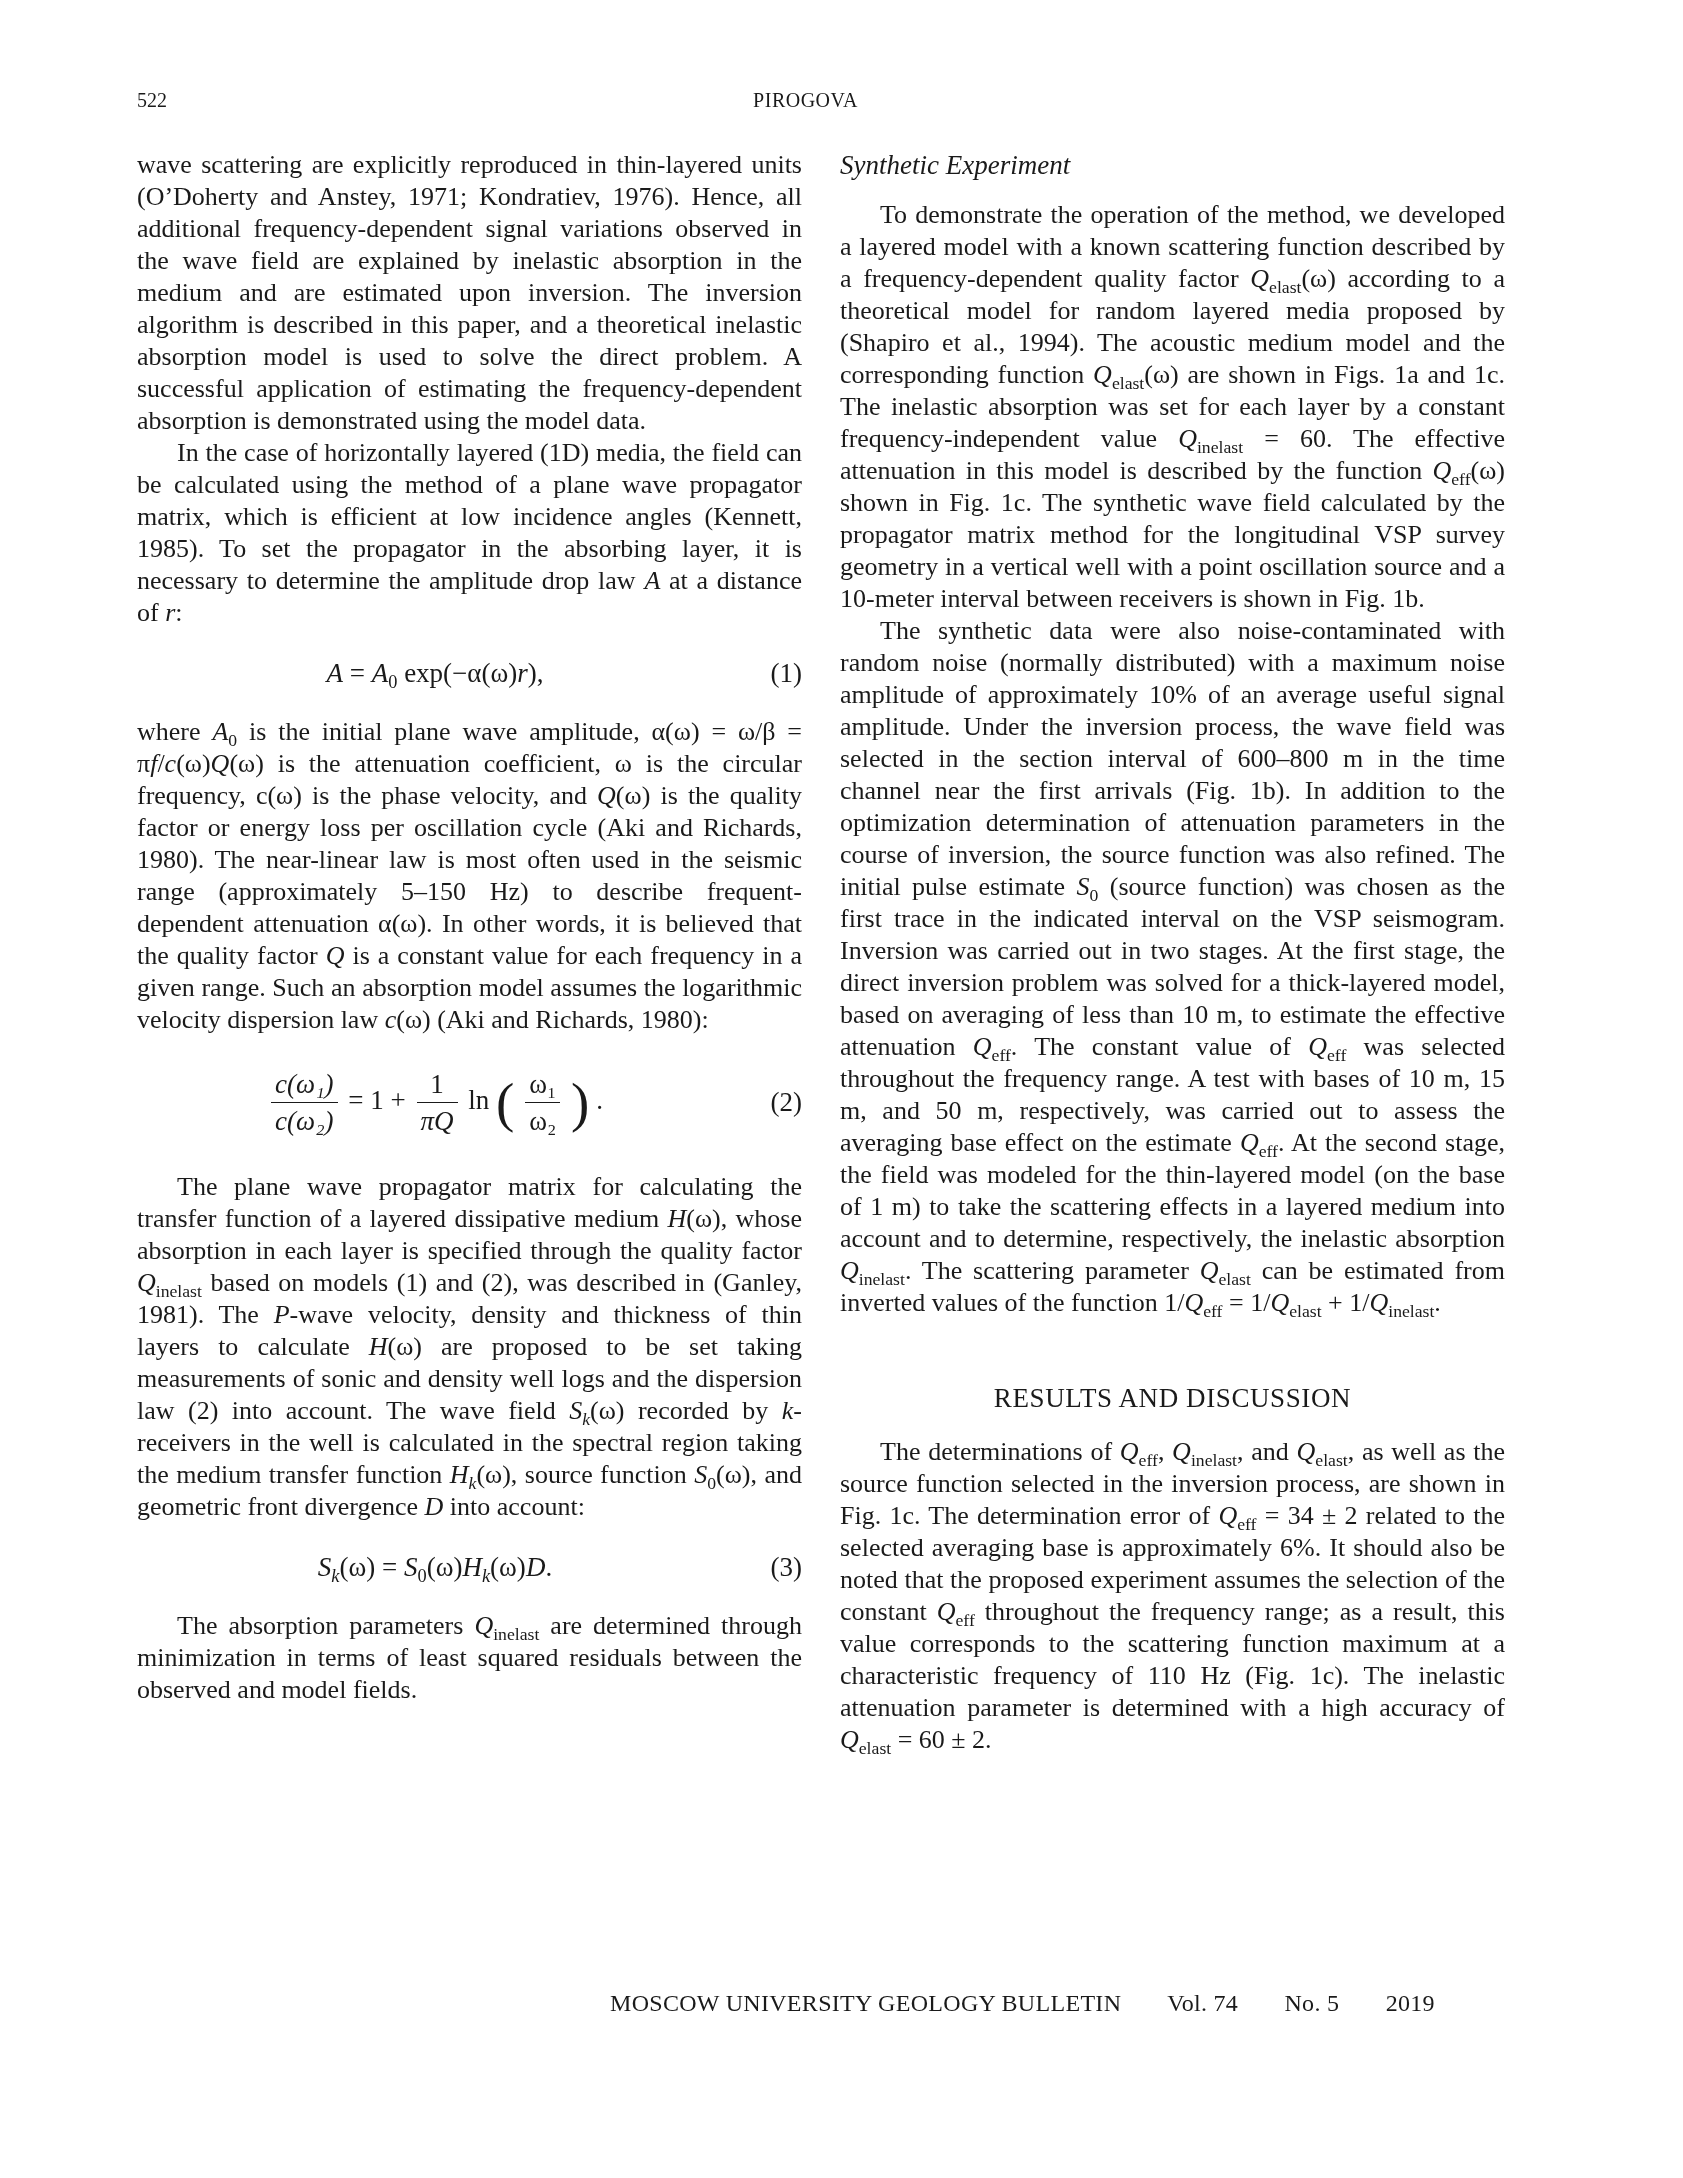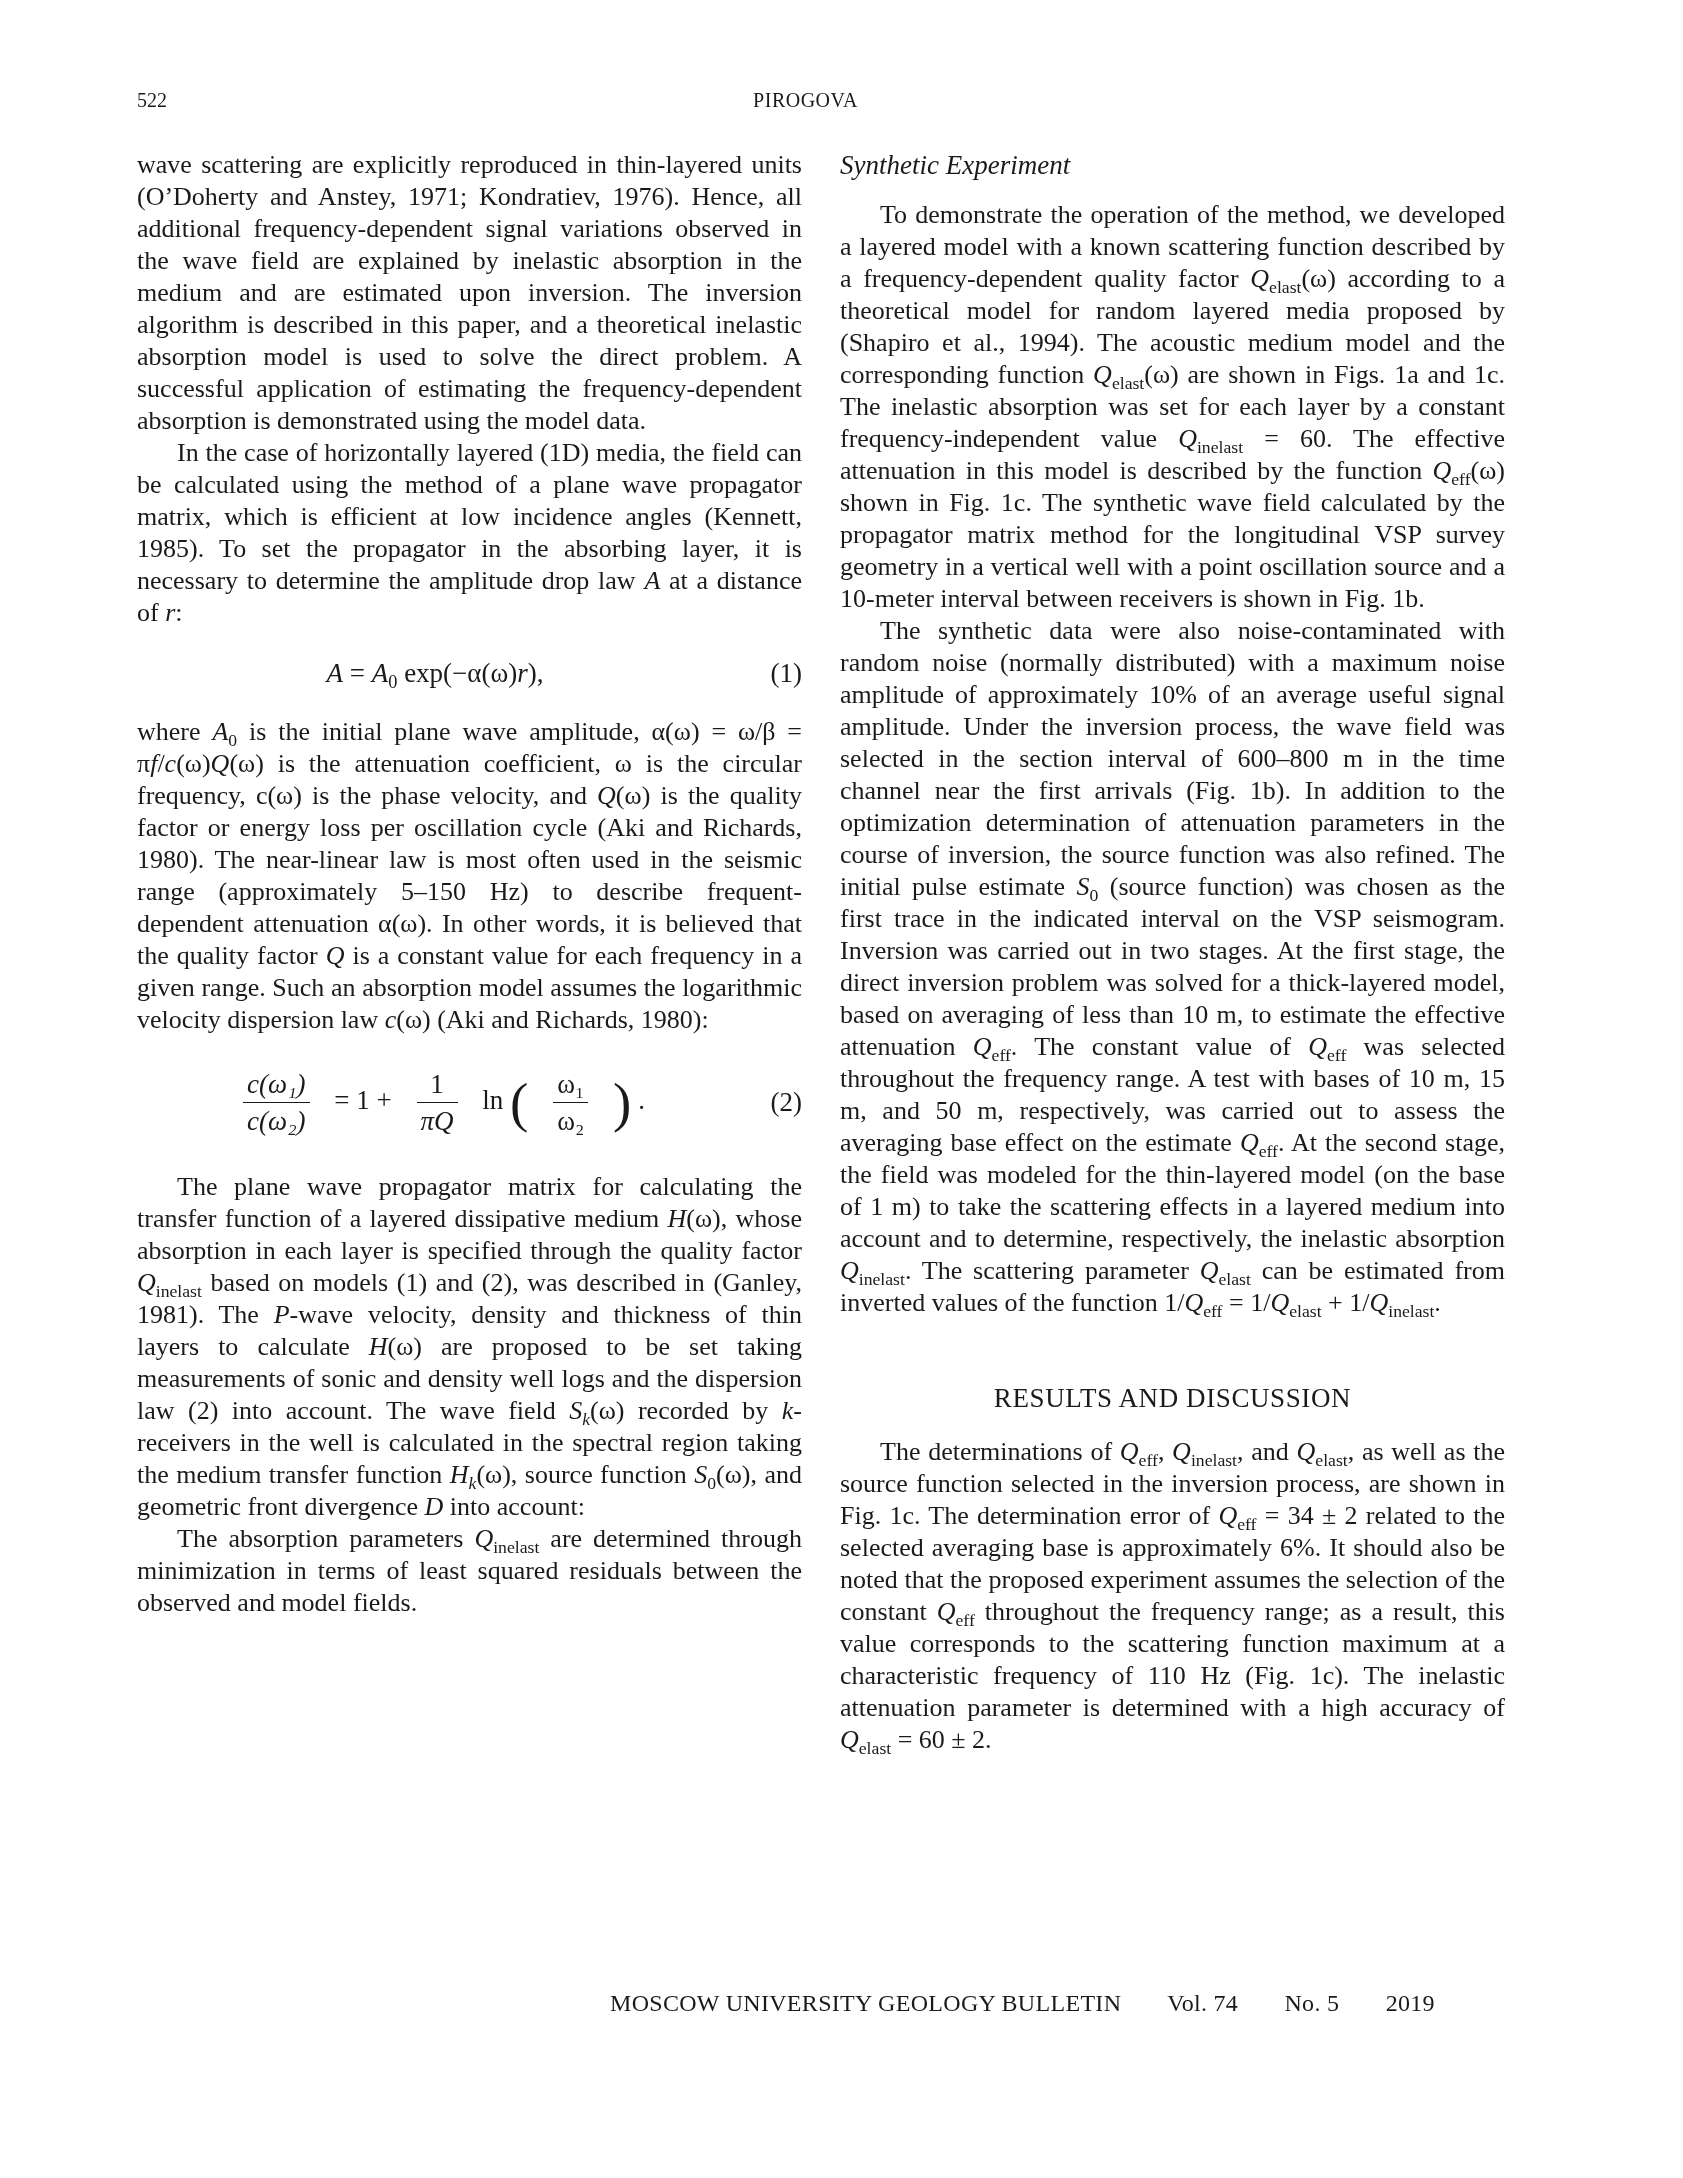--- a/index.html
+++ b/index.html
@@ -18,21 +18,21 @@
   .section-title { text-align: center; font-size: 27px; letter-spacing: 0.6px; margin: 63px 0 22px 0; }
   .subsection-title { text-align: left; font-style: italic; font-size: 27px; margin: 0 0 18px 0; }
   .equation { position: relative; height: 55px; margin: 18px 0 14px 0; font-size: 27px; }
   .equation .expr { position: absolute; left: 0; right: 69px; text-align: center; top: 10px; }
   .equation .num { position: absolute; right: 0; top: 10px; }
   .equation.tall { height: 103px; }
   .equation.tall .expr { top: 12px; }
   .equation.tall .num { top: 32px; }
   i { font-style: italic; }
   sub { font-size: 0.68em; vertical-align: -0.32em; line-height: 0; font-style: normal; }
-  .frac { display: inline-block; vertical-align: middle; text-align: center; margin: 0 18px; }
+  .frac { display: inline-block; vertical-align: middle; text-align: center; margin: 0 4px; }
   .frac > span { display: block; padding: 0 4px; line-height: 36px; }
   .frac > span.top { border-bottom: 1.6px solid #1a1a1a; }
   .paren-big { font-size: 55px; vertical-align: middle; font-weight: 200; line-height: 0; }
   .footer { position: absolute; top: 1990px; left: 610px; font-size: 24px; letter-spacing: 0.3px; }
   .footer span { margin-right: 40px; }
 </style>
 </head>
 <body>
 
 <div class="running-head">
@@ -71,20 +71,24 @@
         <span>ω₂</span>
       </span>
       <span class="paren-big">)</span>
       <span>.</span>
     </span>
     <span class="num">(2)</span>
   </div>
 
   <p class="para indent">The plane wave propagator matrix for calculating the transfer function of a layered dissipative medium <i>H</i>(ω), whose absorption in each layer is specified through the quality factor <i>Q</i><sub>inelast</sub> based on models (1) and (2), was described in (Ganley, 1981). The <i>P</i>-wave velocity, density and thickness of thin layers to calculate <i>H</i>(ω) are proposed to be set taking measurements of sonic and density well logs and the dispersion law (2) into account. The wave field <i>S</i><sub><i>k</i></sub>(ω) recorded by <i>k</i>-receivers in the well is calculated in the spectral region taking the medium transfer function <i>H</i><sub><i>k</i></sub>(ω), source function <i>S</i><sub>0</sub>(ω), and geometric front divergence <i>D</i> into account:</p>
 
+  <div class="equation">
+    <span class="expr"><i>S</i><sub><i>k</i></sub>(ω) = <i>S</i><sub>0</sub>(ω)<i>H</i><sub><i>k</i></sub>(ω)<i>D</i>.</span>
+    <span class="num">(3)</span>
+  </div>
 
   <p class="para indent">The absorption parameters <i>Q</i><sub>inelast</sub> are determined through minimization in terms of least squared residuals between the observed and model fields.</p>
 </div>
 
 <div class="col right">
   <div class="subsection-title">Synthetic Experiment</div>
 
   <p class="para indent">To demonstrate the operation of the method, we developed a layered model with a known scattering function described by a frequency-dependent quality factor <i>Q</i><sub>elast</sub>(ω) according to a theoretical model for random layered media proposed by (Shapiro et al., 1994). The acoustic medium model and the corresponding function <i>Q</i><sub>elast</sub>(ω) are shown in Figs. 1a and 1c. The inelastic absorption was set for each layer by a constant frequency-independent value <i>Q</i><sub>inelast</sub> = 60. The effective attenuation in this model is described by the function <i>Q</i><sub>eff</sub>(ω) shown in Fig. 1c. The synthetic wave field calculated by the propagator matrix method for the longitudinal VSP survey geometry in a vertical well with a point oscillation source and a 10-meter interval between receivers is shown in Fig. 1b.</p>
 
   <p class="para indent gap">The synthetic data were also noise-contaminated with random noise (normally distributed) with a maximum noise amplitude of approximately 10% of an average useful signal amplitude. Under the inversion process, the wave field was selected in the section interval of 600–800 m in the time channel near the first arrivals (Fig. 1b). In addition to the optimization determination of attenuation parameters in the course of inversion, the source function was also refined. The initial pulse estimate <i>S</i><sub>0</sub> (source function) was chosen as the first trace in the indicated interval on the VSP seismogram. Inversion was carried out in two stages. At the first stage, the direct inversion problem was solved for a thick-layered model, based on averaging of less than 10 m, to estimate the effective attenuation <i>Q</i><sub>eff</sub>. The constant value of <i>Q</i><sub>eff</sub> was selected throughout the frequency range. A test with bases of 10 m, 15 m, and 50 m, respectively, was carried out to assess the averaging base effect on the estimate <i>Q</i><sub>eff</sub>. At the second stage, the field was modeled for the thin-layered model (on the base of 1 m) to take the scattering effects in a layered medium into account and to determine, respectively, the inelastic absorption <i>Q</i><sub>inelast</sub>. The scattering parameter <i>Q</i><sub>elast</sub> can be estimated from inverted values of the function 1/<i>Q</i><sub>eff</sub> = 1/<i>Q</i><sub>elast</sub> + 1/<i>Q</i><sub>inelast</sub>.</p>

